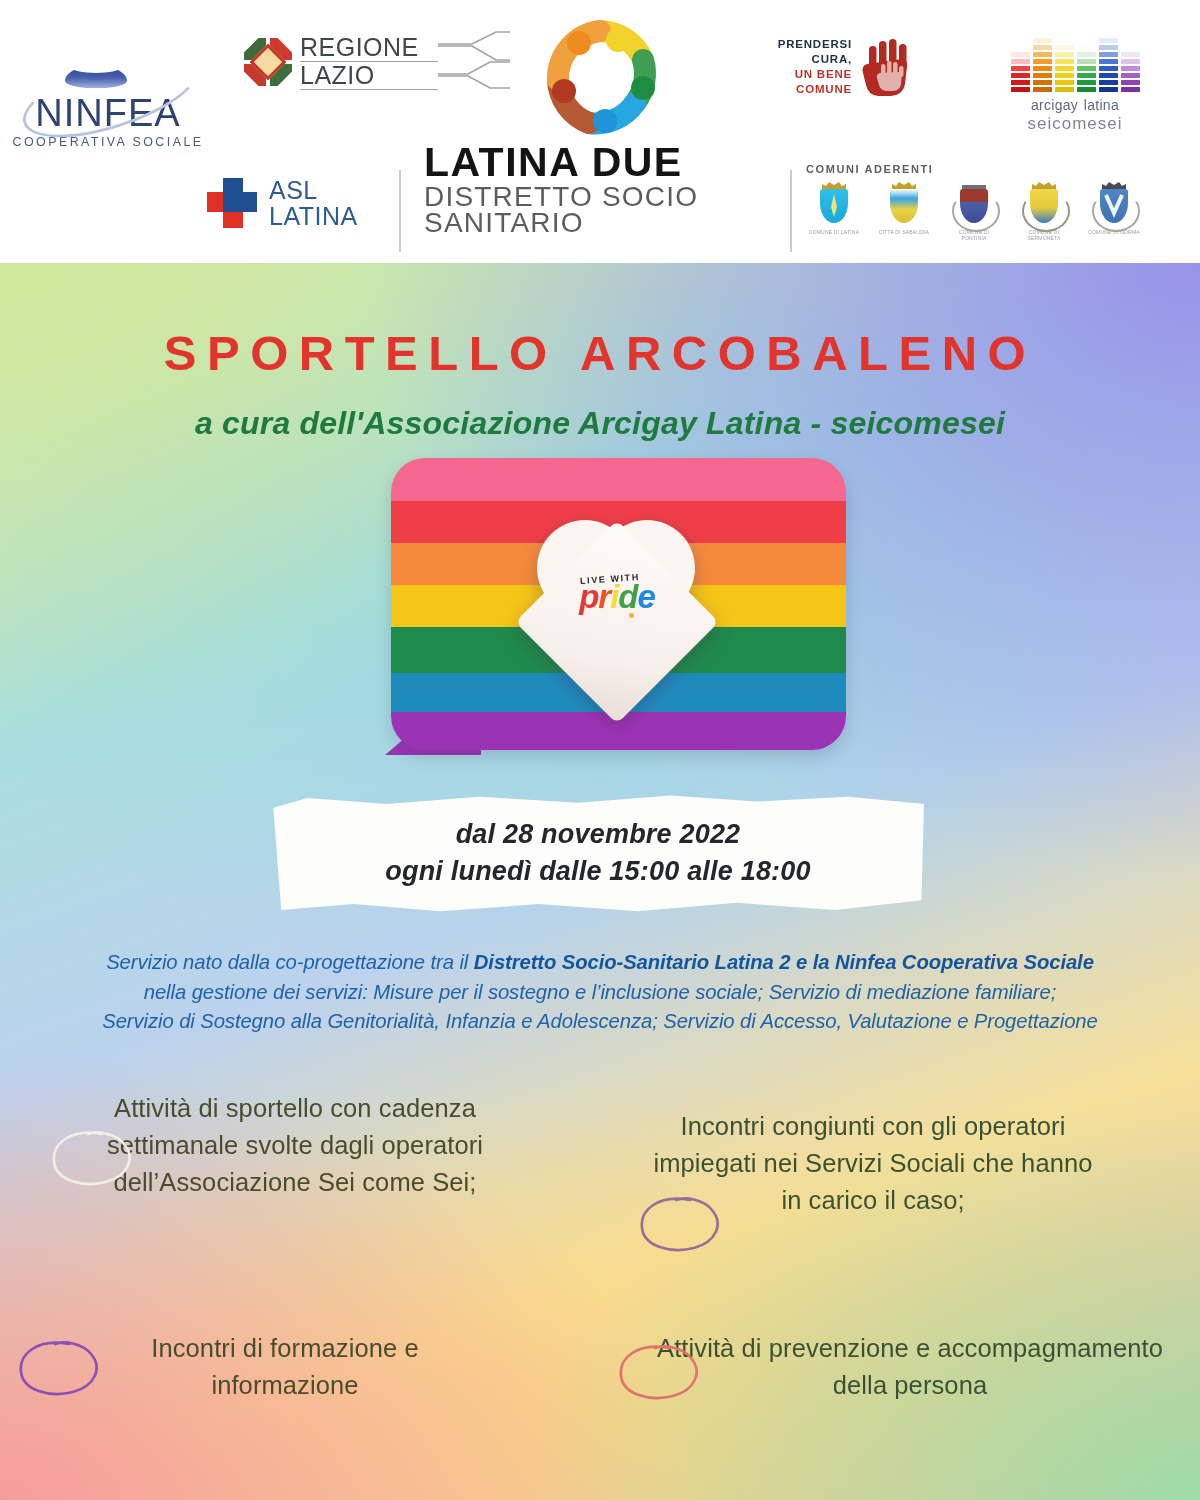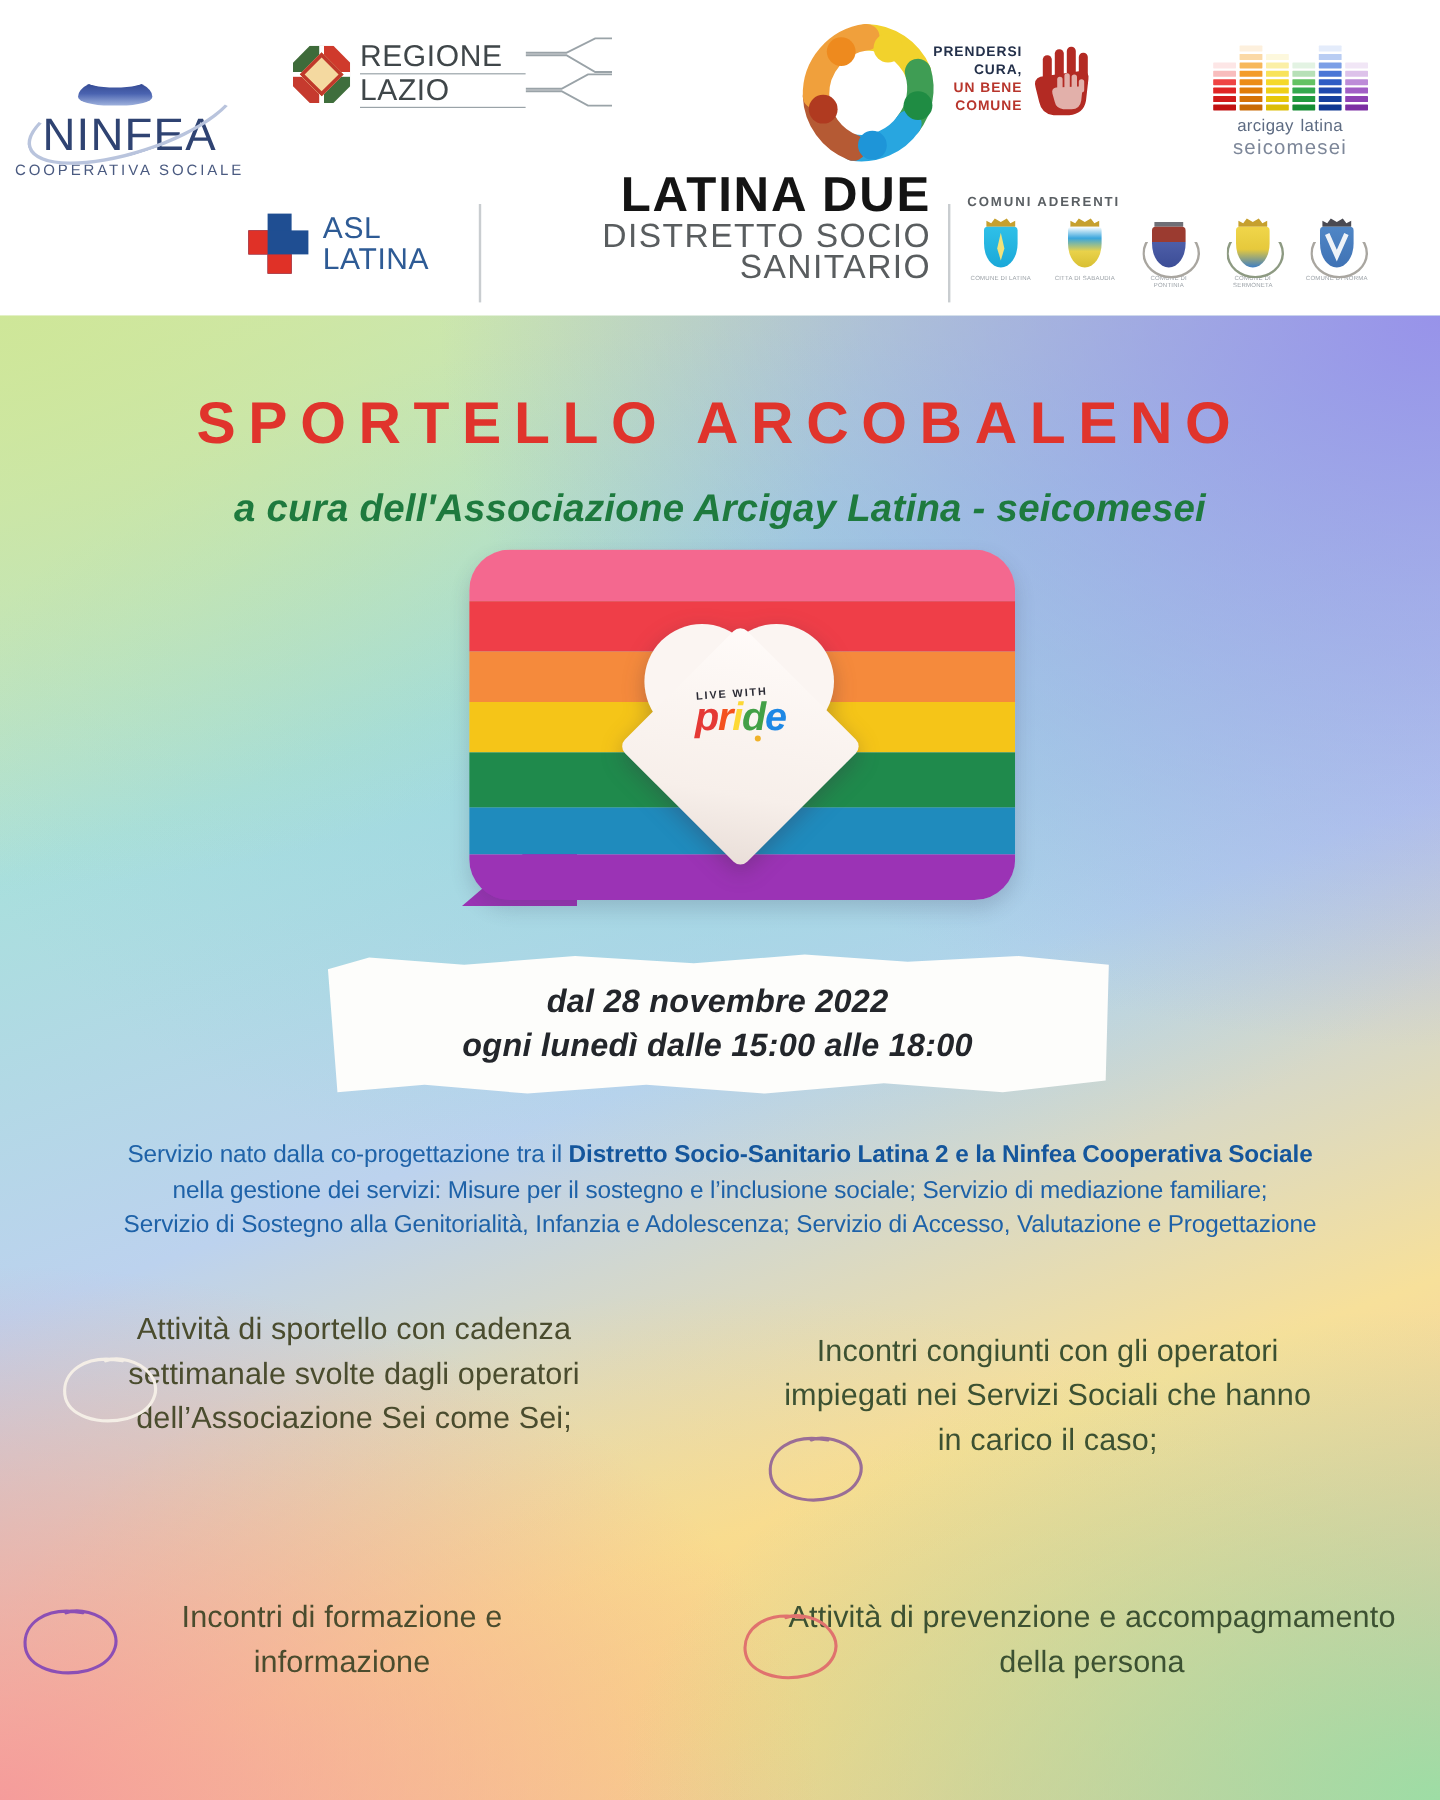--- a/index.html
+++ b/index.html
@@ -72,21 +72,21 @@
   .rl-line{
     font-size:25px;font-weight:400;color:#3f4649;letter-spacing:.5px;
     line-height:26px;border-bottom:1.5px solid #9aa3a8;padding-bottom:1px;width:138px;
   }
   .rl-line2{border-bottom:1.5px solid #9aa3a8;}
   .rl-swoosh{
     position:absolute;left:138px;top:-4px;width:72px;height:60px;
   }
 
   
-  .latinadue{left:424px;top:18px;width:352px;text-align:right;}
+  .latinadue{left:424px;top:18px;width:352px;text-align:left;}
   .ld-ring{position:relative;width:122px;height:118px;margin:0 auto 4px;}
   .ld-seg{position:absolute;width:122px;height:118px;}
   .ld-title{
     font-size:41px;font-weight:700;color:#141414;letter-spacing:1.5px;
     line-height:44px;
   }
   .ld-sub{
     font-size:28px;color:#595d5f;letter-spacing:1.2px;line-height:26px;
   }
 
@@ -230,21 +230,21 @@
     position:absolute;left:0;width:100%;text-align:center;
     font-size:27px;font-weight:700;font-style:italic;color:#23262b;
     letter-spacing:.2px;
   }
   .banner-l1{top:26px;}
   .banner-l2{top:63px;}
 
   
   .para{
     position:absolute;left:70px;top:948px;width:1060px;text-align:center;
-    color:#1e62a8;font-size:20.3px;line-height:29.5px;letter-spacing:-.1px;
+    color:#1e62a8;font-size:20.3px;line-height:29.5px;letter-spacing:-.1px;font-style:italic;
   }
   .para b{font-weight:700;color:#14569c;}
 
   
   .item{position:absolute;}
   .item .txt{
     font-size:25.5px;line-height:37px;color:#4a4c2e;letter-spacing:.1px;
   }
   .item.right .txt{color:#3c5132;}
   .scribble{position:absolute;width:92px;height:64px;}

